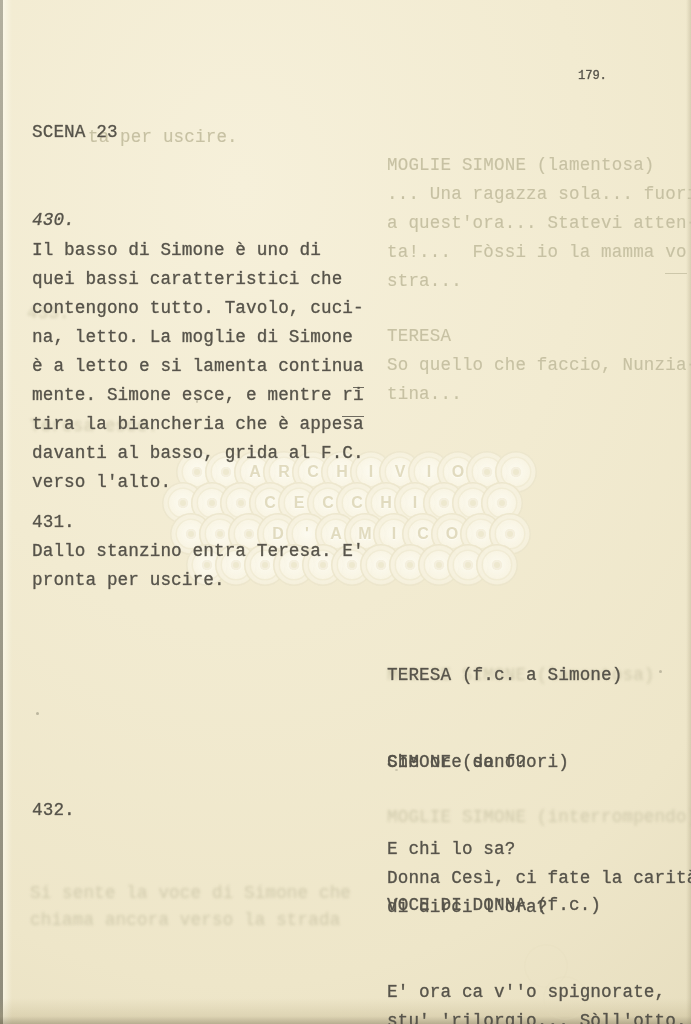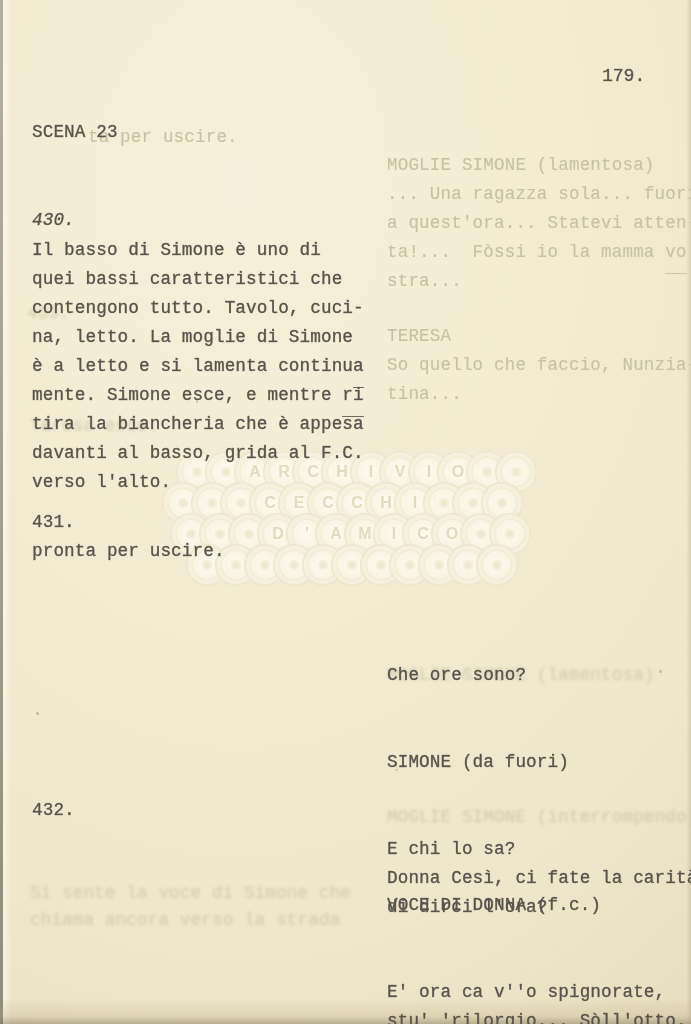--- a/index.html
+++ b/index.html
@@ -25,22 +25,22 @@
     -webkit-text-stroke:.3px rgba(87,84,75,.65);}
   .tline{height:29px;}
   .uline{border-bottom:1.7px solid rgba(87,84,75,.85);padding-bottom:11px;}
 
   .ghost{color:#c7c1a3;text-shadow:none;-webkit-text-stroke:.2px rgba(199,193,163,.6);
     filter:blur(.45px);}
   .ghost .uline{border-bottom:1.5px solid rgba(199,193,163,.85);}
   .smudge{color:#cbc5a7;text-shadow:none;-webkit-text-stroke:0;
     filter:blur(1.7px);opacity:.85;}
 
-  .pagenum{position:absolute;left:578px;top:64px;font-size:18px;line-height:24px;
-    text-shadow:.4px .4px .5px rgba(87,84,75,.4);margin-left:24px;-webkit-text-stroke:.3px rgba(87,84,75,.65);}
+  .pagenum{position:absolute;left:578px;top:64px;font-size:12px;line-height:24px;
+    text-shadow:.4px .4px .5px rgba(87,84,75,.4);-webkit-text-stroke:.3px rgba(87,84,75,.65);}
 
   #watermark{position:absolute;left:170px;top:451px;width:372px;height:140px;opacity:.8;}
   .wm-row{position:absolute;display:flex;}
   .wm-ring{position:relative;flex:0 0 42px;width:42px;height:42px;margin-right:-13px;
     border-radius:50%;
     background:radial-gradient(circle at 50% 48%, rgba(255,255,249,.95) 0%, rgba(252,249,236,.8) 52%, rgba(247,242,223,.55) 66%, rgba(240,233,206,0) 71%);
     box-shadow:inset 0 0 0 1.5px rgba(225,217,185,.5),
                inset 0 0 0 5.5px rgba(251,248,235,.6),
                inset 0 0 0 7px rgba(227,219,187,.4);}
   .wm-ring::after{content:'';position:absolute;left:50%;top:50%;width:10px;height:10px;
@@ -179,23 +179,24 @@
   <div class="tblock smudge" style="left:30px;top:906px;">chiama ancora verso la strada</div>
 
   <div class="pagenum">179.</div>
 
   <div class="tblock" style="left:32px;top:118px;">SCENA 23</div>
 
   <div class="tblock" style="left:32px;top:206px;font-style:italic;">430.</div>
   <div class="tblock" style="left:32px;top:236px;"><div class="tline">Il basso di Simone è uno di</div><div class="tline">quei bassi caratteristici che</div><div class="tline">contengono tutto. Tavolo, cuci-</div><div class="tline">na, letto. La moglie di Simone</div><div class="tline"><span>è a letto e si lamenta continu</span><span class="uline">a</span></div><div class="tline"><span>mente. Simone esce, e mentre </span><span class="uline">ri</span></div><div class="tline">tira la biancheria che è appesa</div><div class="tline">davanti al basso, grida al F.C.</div><div class="tline">verso l'alto.</div></div>
 
   <div class="tblock" style="left:32px;top:508px;">431.</div>
-  <div class="tblock" style="left:32px;top:537px;"><div class="tline">pronta per uscire.</div></div>
+  <div class="tblock" style="left:32px;top:537px;"><div class="tline">Dallo stanzino entra Teresa. E'</div><div class="tline">pronta per uscire.</div></div>
 
   <div class="tblock" style="left:387px;top:603px;">
+    <div class="tline">TERESA (f.c. a Simone)</div>
     <div><div class="tline">Che ore sono?</div></div>
   </div>
 
   <div class="tblock" style="left:387px;top:690px;">
     <div class="tline">SIMONE (da fuori)</div>
     <div><div class="tline">E chi lo sa?</div><div class="tline">Donna Cesì, ci fate la carità</div><div class="tline">di dirci l'ora?</div></div>
   </div>
 
   <div class="tblock" style="left:32px;top:796px;">432.</div>
 

